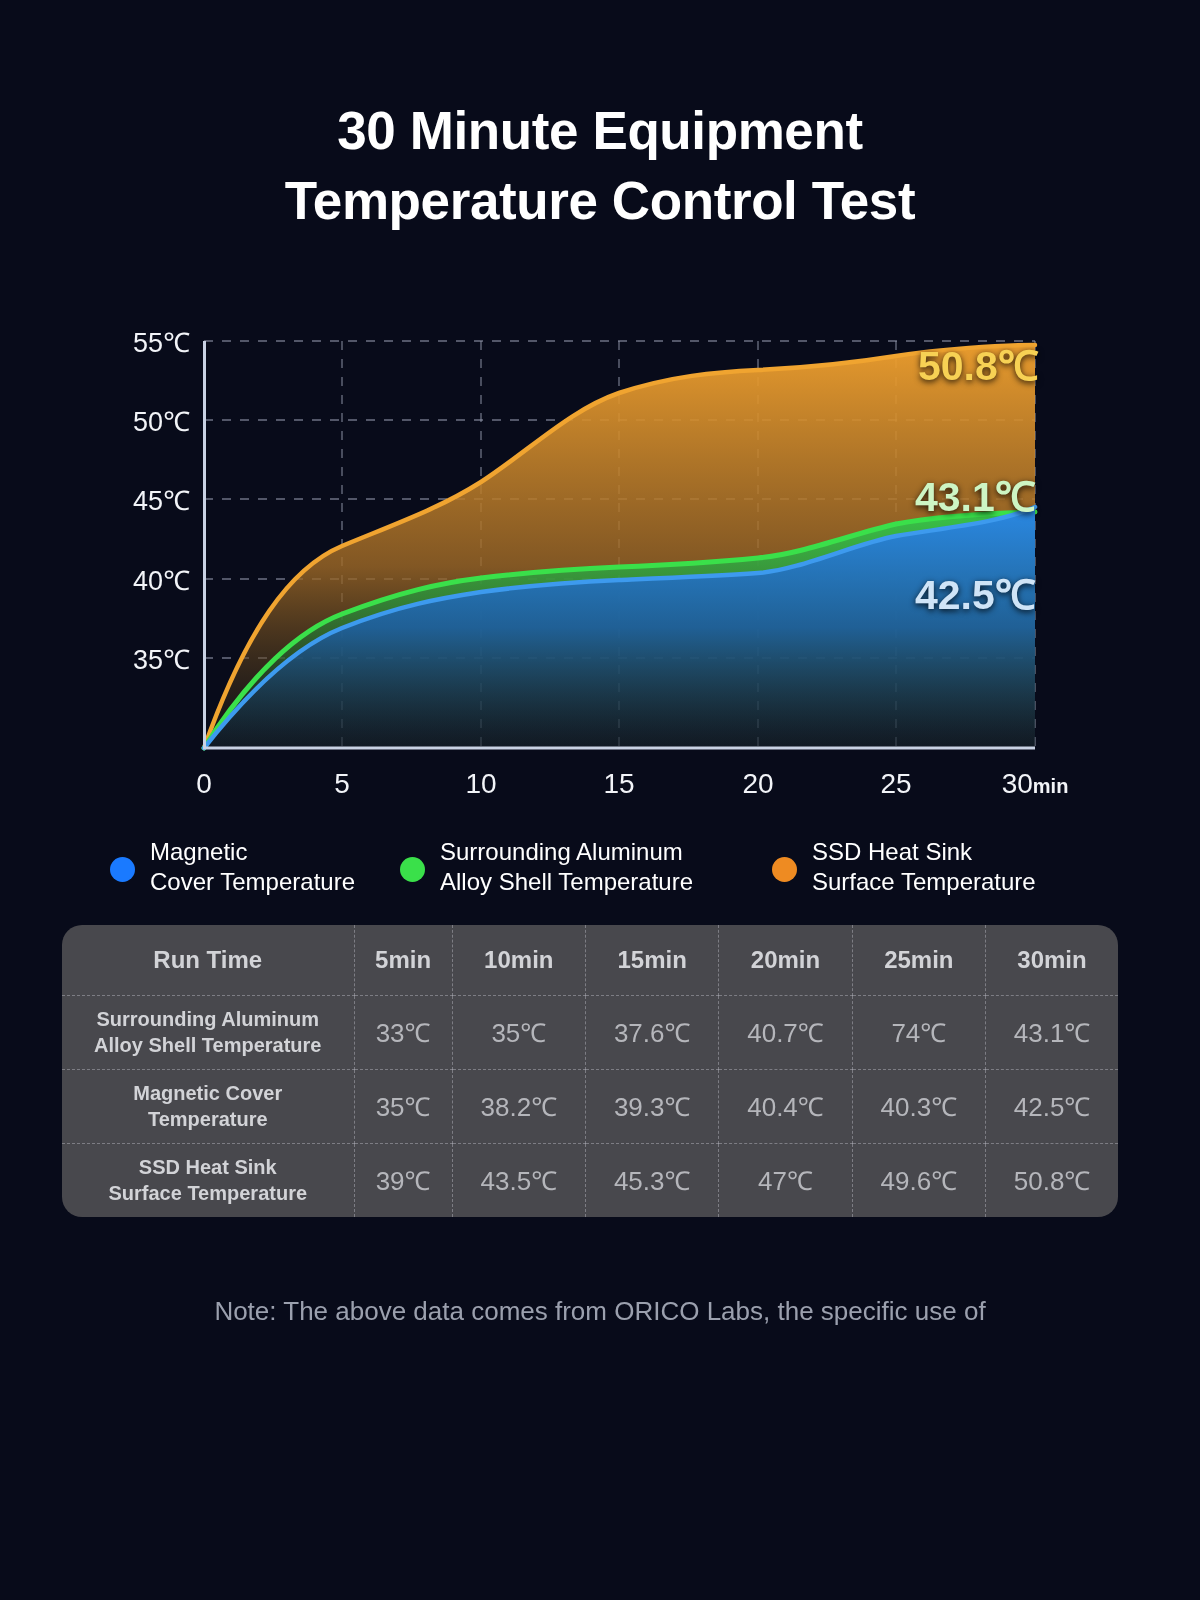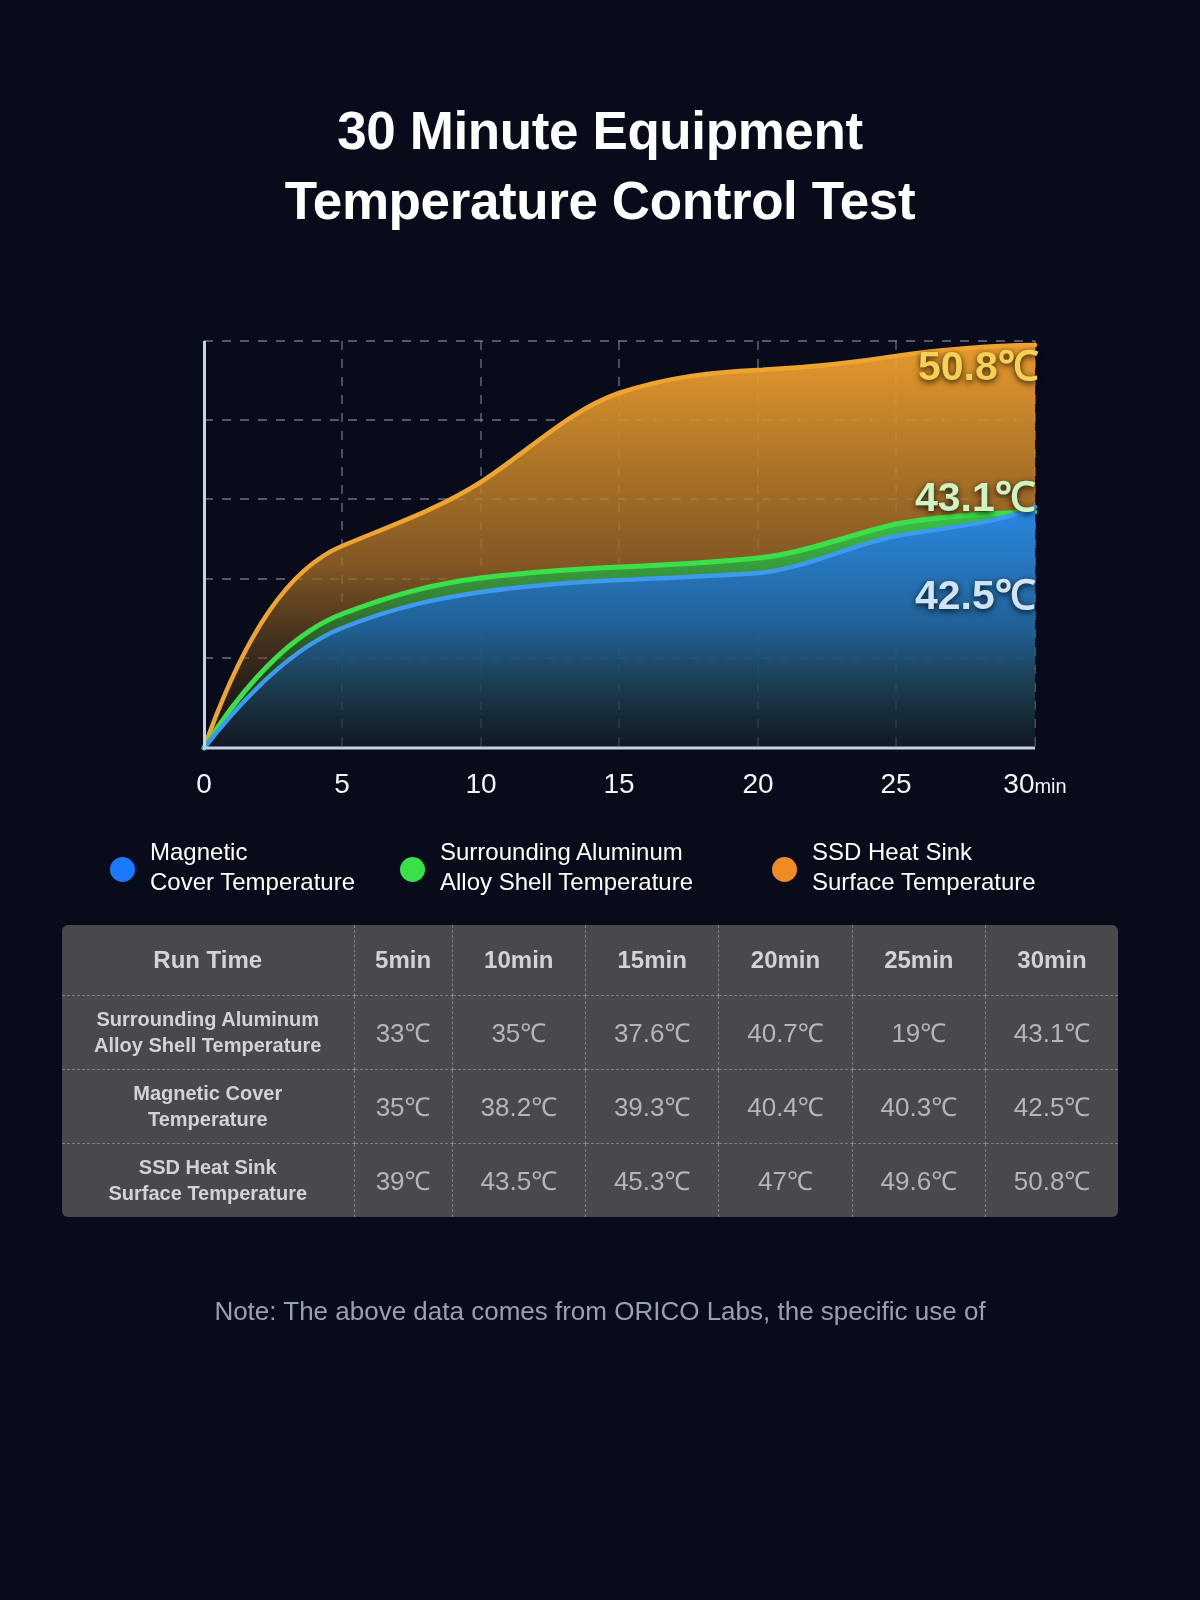--- a/index.html
+++ b/index.html
@@ -50,21 +50,21 @@
   }
 
   .xtick {
     position:absolute;
     color:#f2f4f8;
     font-size:28px;
     transform:translateX(-50%);
     top:468px;
     white-space:nowrap;
   }
-  .xtick .unit { font-size:20px; }
+  .xtick .unit { font-size:20px;font-weight:bold; }
 
   .val-label {
     position:absolute;
     font-size:41px;
     font-weight:bold;
     white-space:nowrap;
     text-shadow:0 2px 6px rgba(0,0,0,0.85);
   }
 
   
@@ -85,21 +85,21 @@
   .legend-text {
     color:#ffffff; font-size:24px; line-height:30px;
   }
 
   
   .table-wrap {
     position:absolute;
     left:62px; top:925px;
     width:1056px;
     background:#48484d;
-    border-radius:6px;
+    border-radius:20px;
     overflow:hidden;
   }
   table { width:100%; border-collapse:collapse; }
   th, td {
     border-right:1px dashed rgba(190,190,200,0.45);
     border-bottom:1px dashed rgba(190,190,200,0.45);
     text-align:center;
     vertical-align:middle;
     color:#c8c9cd;
   }
@@ -198,20 +198,27 @@
                C800,270 854,244 896,236 C942,228 1000,223 1035,207
                L1035,448 Z"></path>
       <path fill="none" stroke="#3d9aee" stroke-width="4.5" stroke-linecap="round" d="M204,448 C256,382 302,344 342,328 C400,305 442,298 481,292
                C532,285 575,282 619,280 C666,278 716,276 758,273
                C800,270 854,244 896,236 C942,228 1000,223 1035,207"></path>
 
       <line x1="204.5" y1="41" x2="204.5" y2="449" stroke="#c9d2e4" stroke-width="3"></line>
       <line x1="203" y1="448" x2="1035" y2="448" stroke="#c9d2e4" stroke-width="3"></line>
     </svg>
 
+    <div class="ytick-holder">
+      <div class="ytick" style="top:41px;">55℃</div>
+      <div class="ytick" style="top:120px;">50℃</div>
+      <div class="ytick" style="top:199px;">45℃</div>
+      <div class="ytick" style="top:279px;">40℃</div>
+      <div class="ytick" style="top:358px;">35℃</div>
+    </div>
 
     <div class="xtick" style="left:204px;">0</div>
     <div class="xtick" style="left:342px;">5</div>
     <div class="xtick" style="left:481px;">10</div>
     <div class="xtick" style="left:619px;">15</div>
     <div class="xtick" style="left:758px;">20</div>
     <div class="xtick" style="left:896px;text-align:center;">25</div>
     <div class="xtick" style="left:1035px;">
       <span>30</span><span class="unit">min</span>
     </div>
@@ -261,21 +268,21 @@
       <tbody>
         <tr>
           <td class="rowhead">
             <span>Surrounding Aluminum</span><br>
             <span>Alloy Shell Temperature</span>
           </td>
           <td class="val">33℃</td>
           <td class="val">35℃</td>
           <td class="val">37.6℃</td>
           <td class="val">40.7℃</td>
-          <td class="val">19℃</td>
+          <td class="val">74℃</td>
           <td class="val">43.1℃</td>
         </tr>
         <tr>
           <td class="rowhead">
             <span>Magnetic Cover</span><br>
             <span>Temperature</span>
           </td>
           <td class="val">35℃</td>
           <td class="val">38.2℃</td>
           <td class="val">39.3℃</td>

